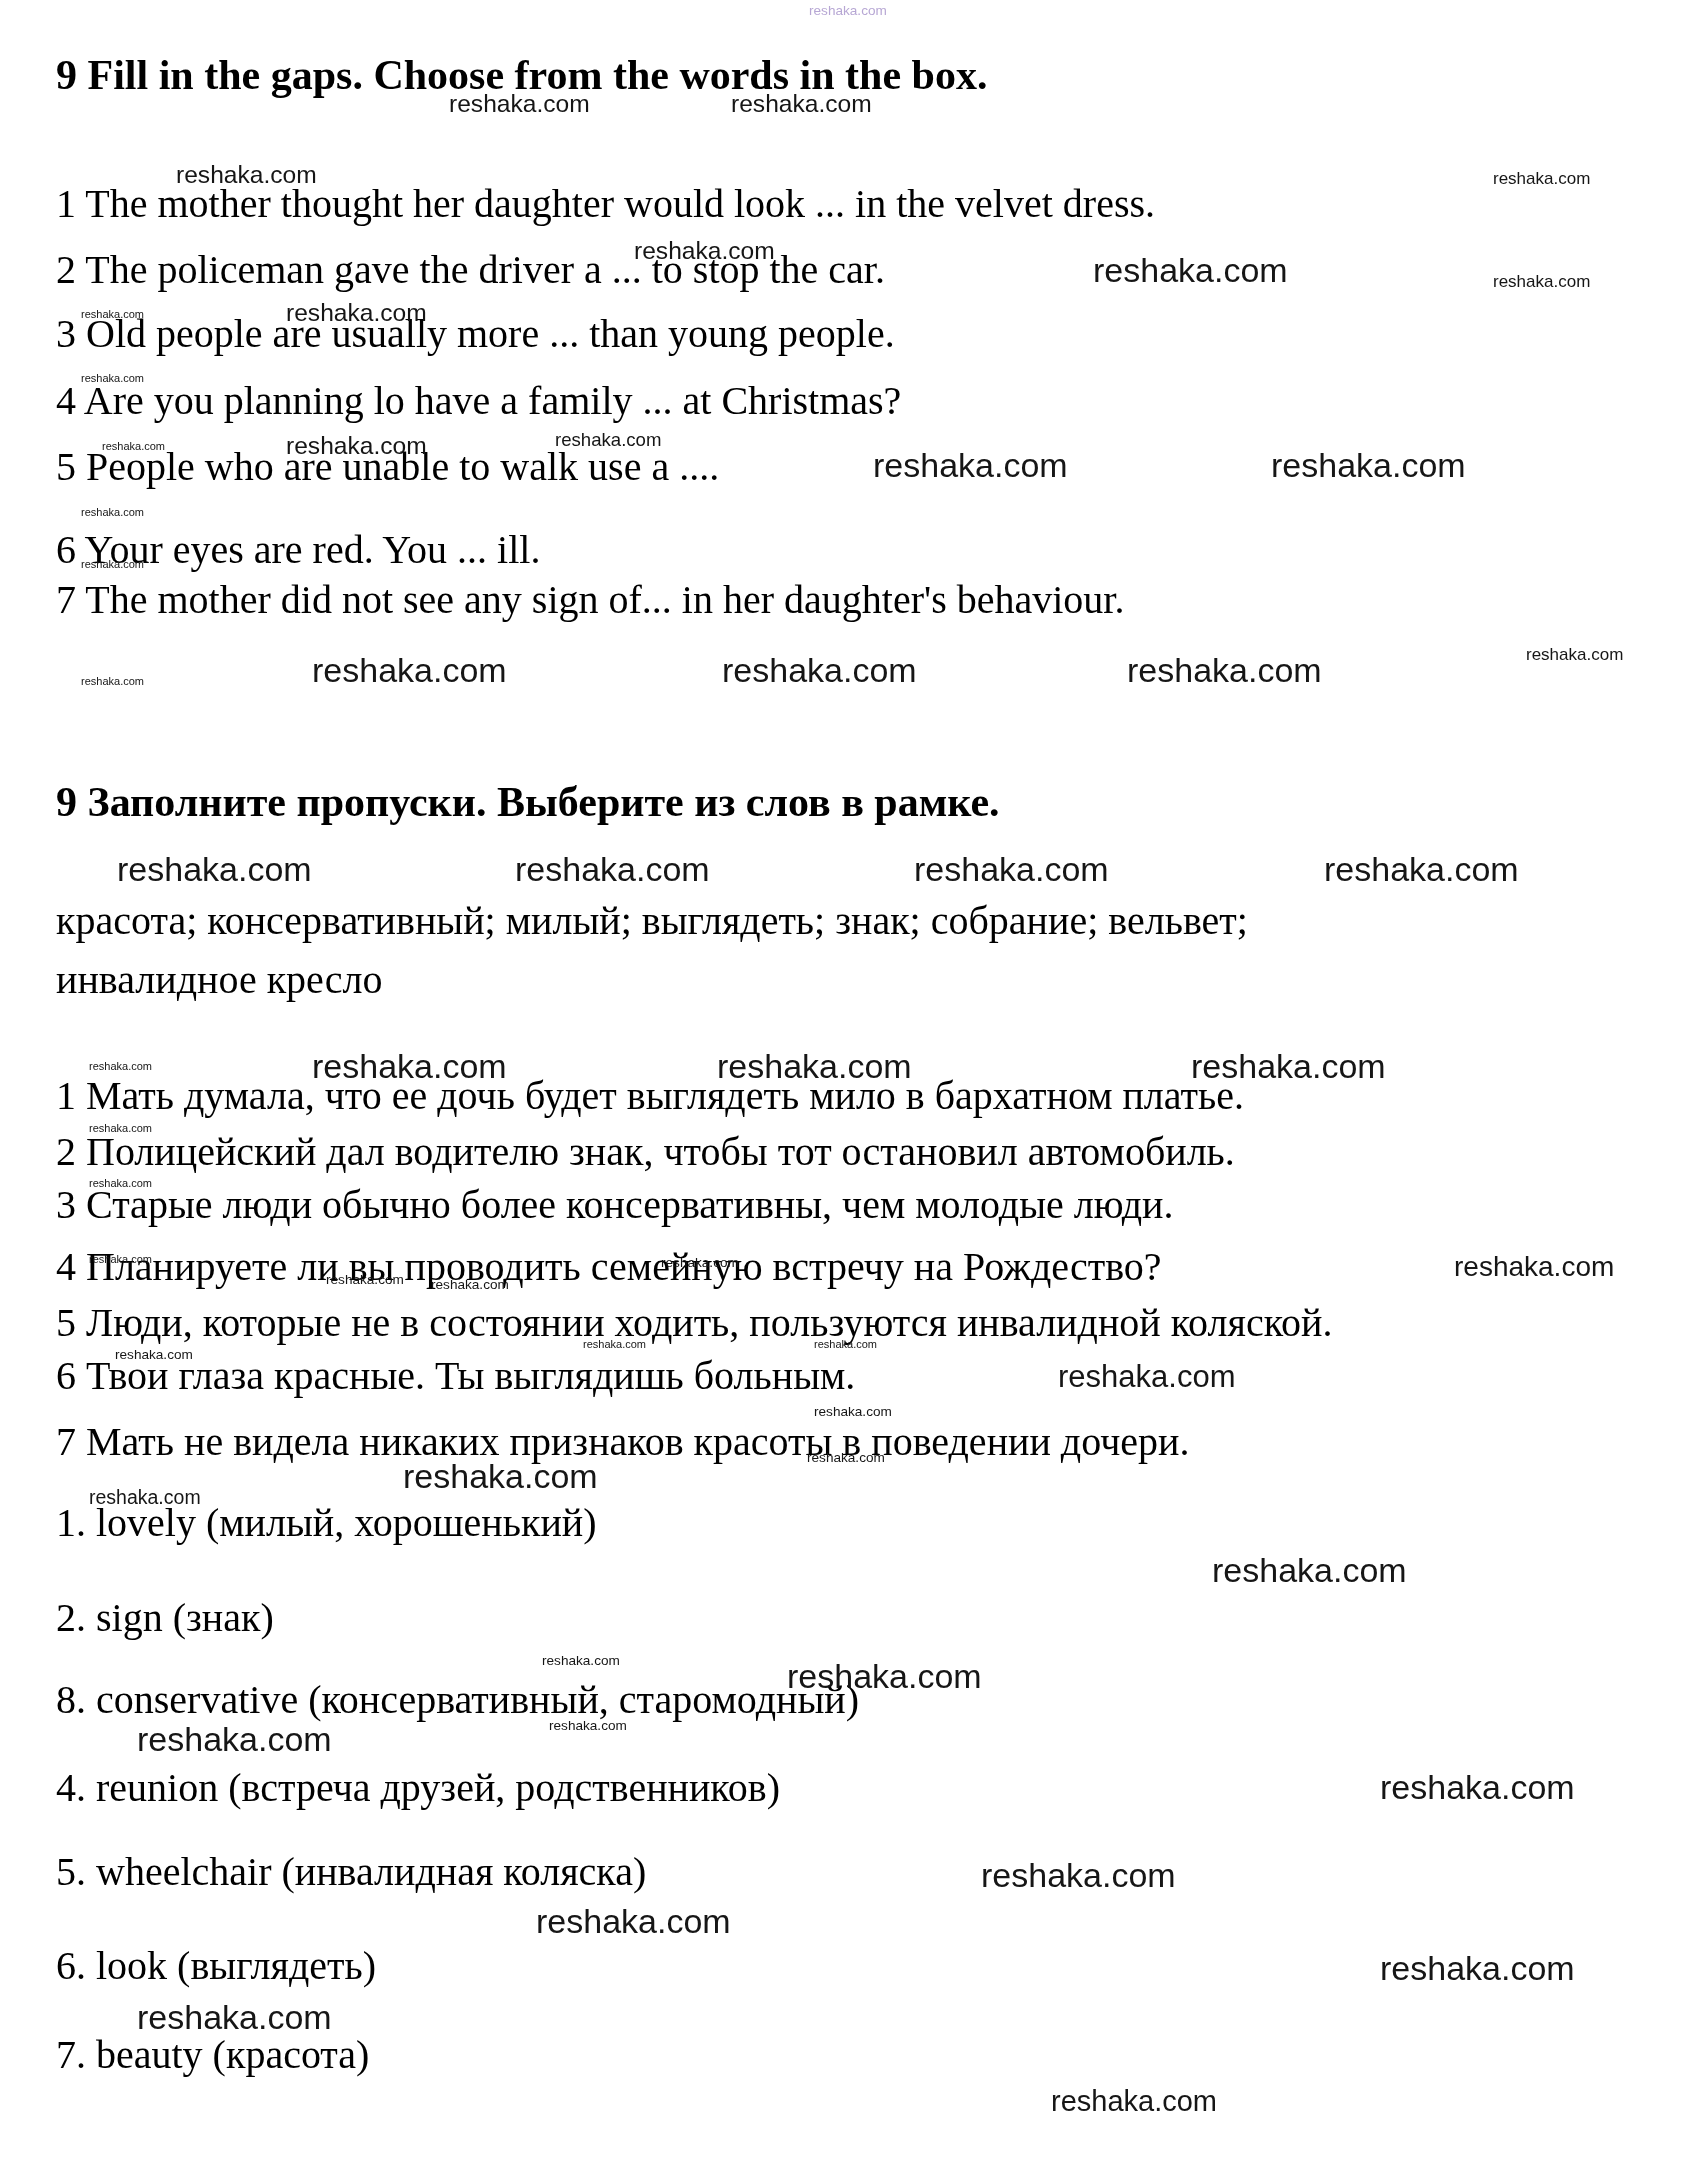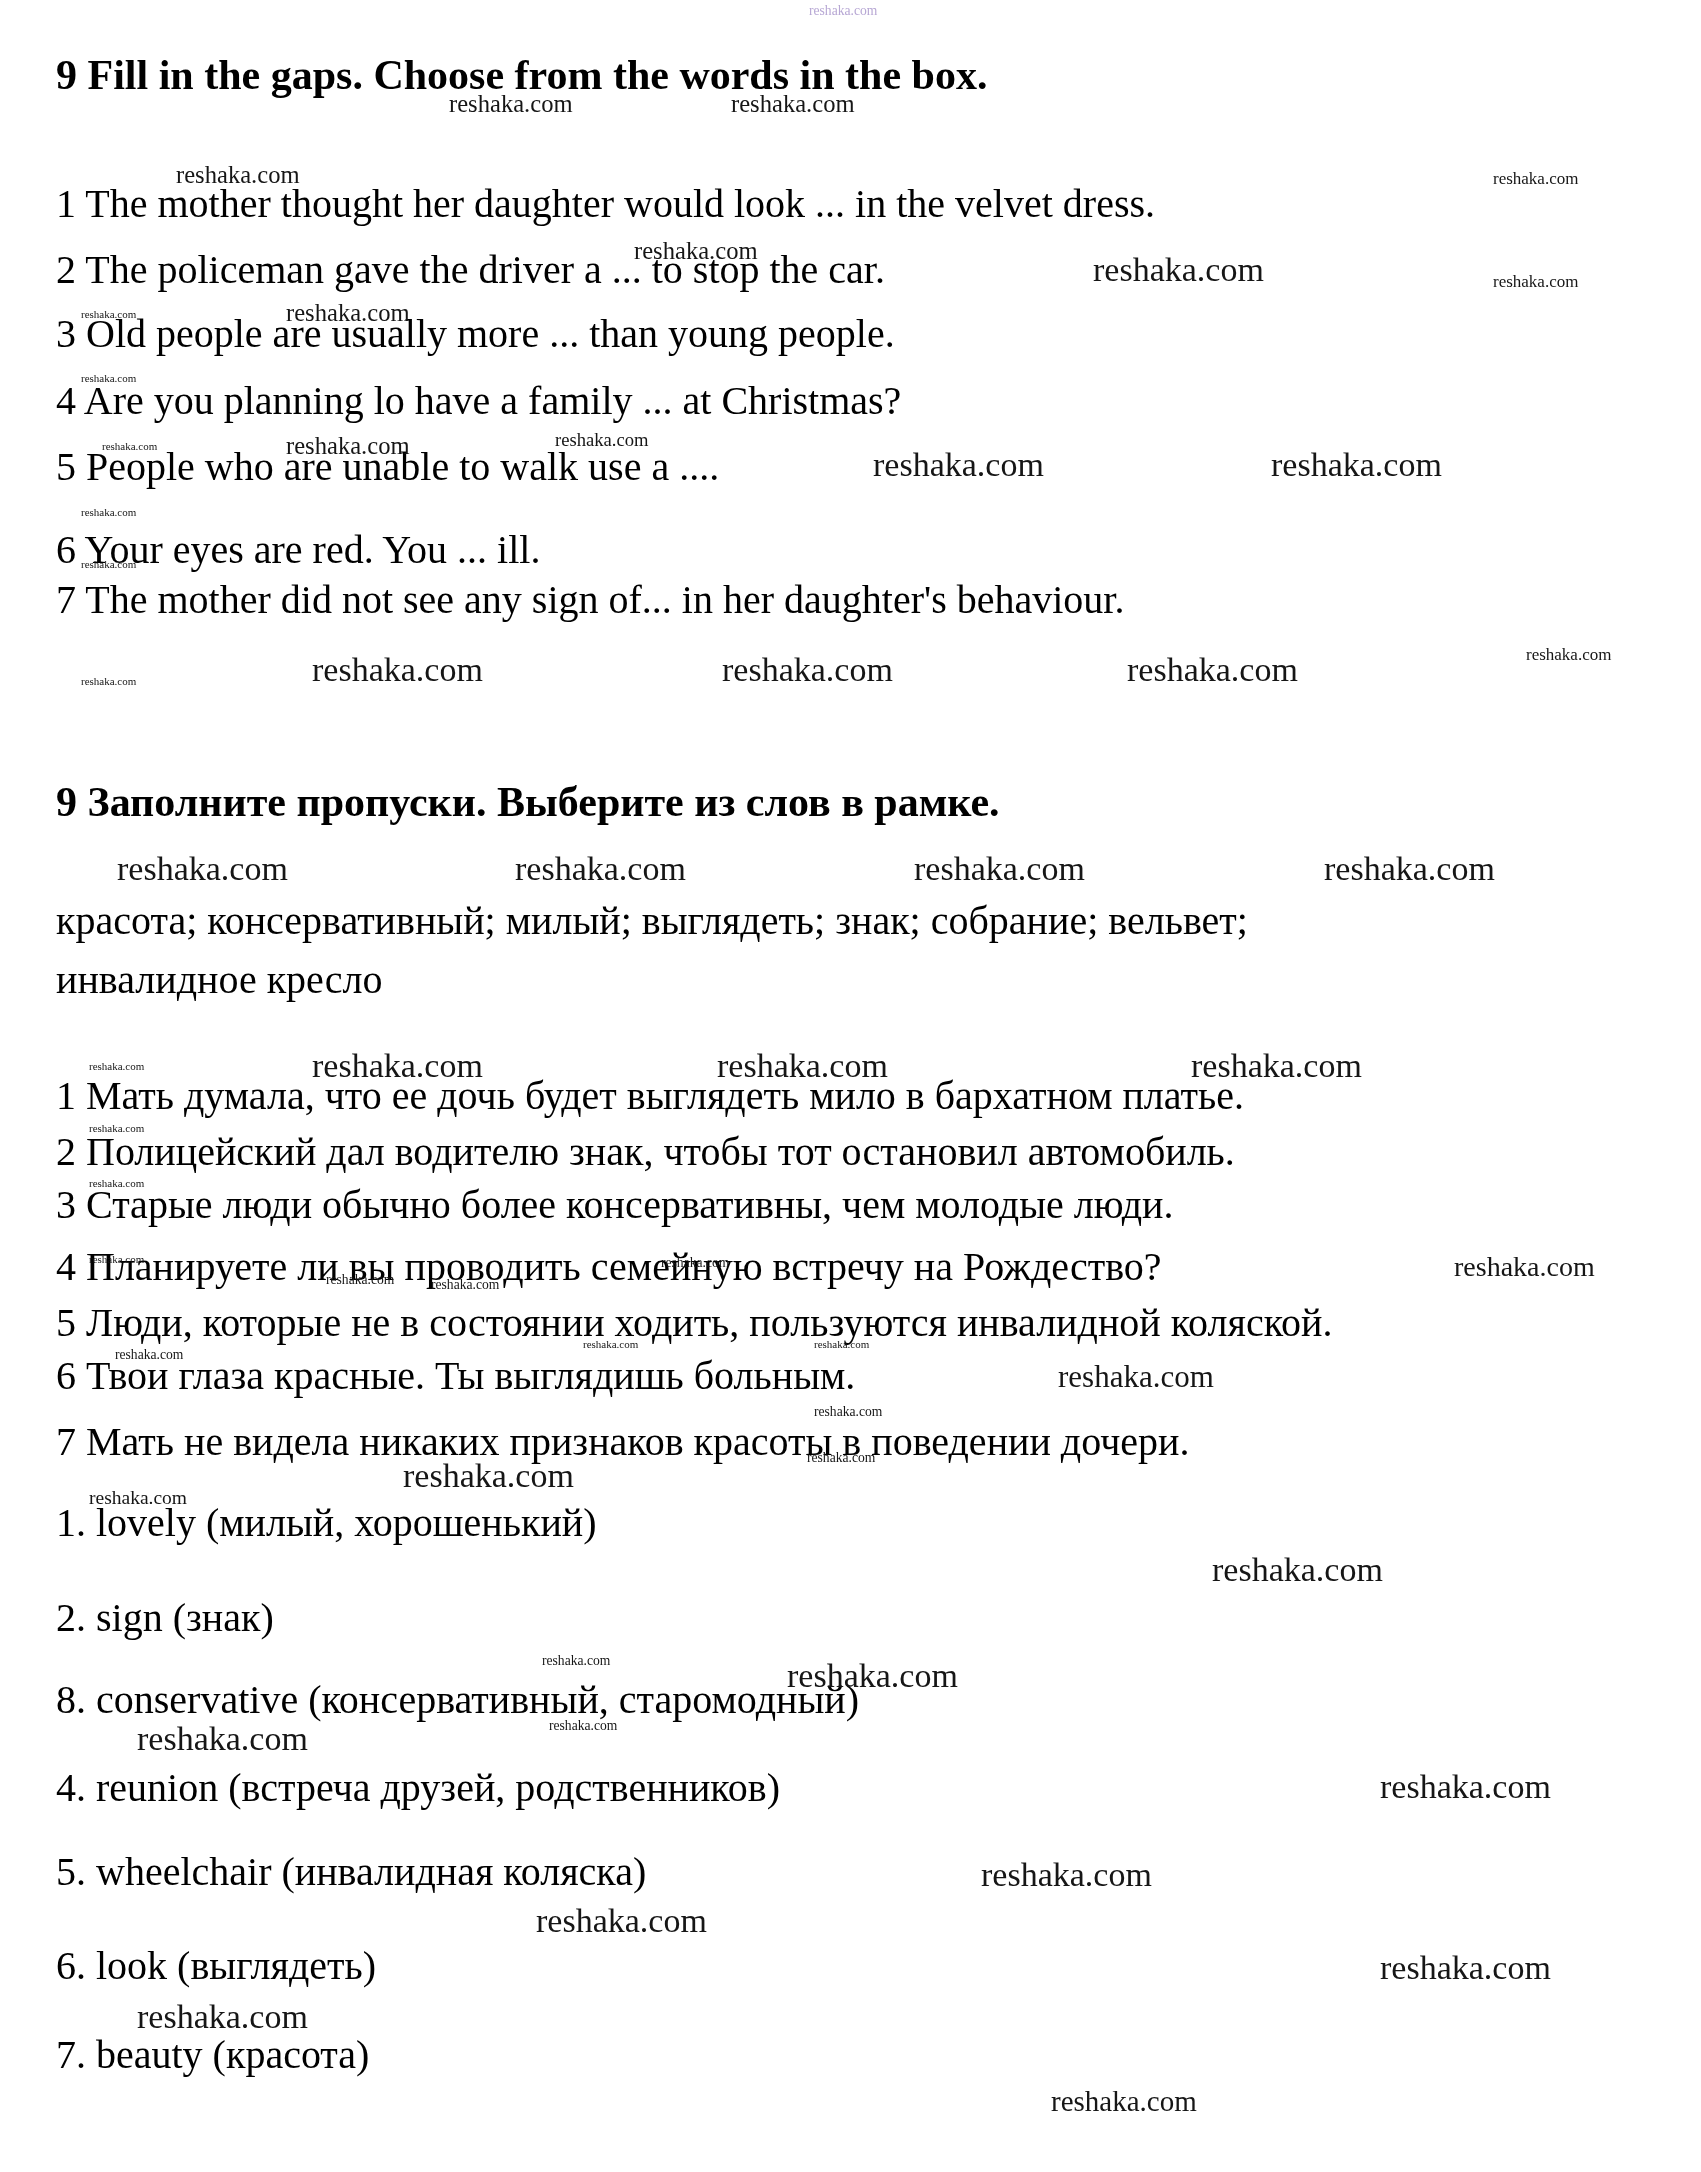--- a/index.html
+++ b/index.html
@@ -24,21 +24,21 @@
     color: #000000;
     white-space: nowrap;
     font-family: Liberation Serif, serif;
   }
   .heading {
     font-weight: bold;
     font-size: 42px;
   }
   .wm {
     position: absolute;
-    font-family: Liberation Serif, serif;
+    font-family: Liberation Sans, sans-serif;
     color: #161616;
     white-space: nowrap;
     line-height: 1;
   }
 </style>
 </head>
 <body>
 
 <div class="page">
 

